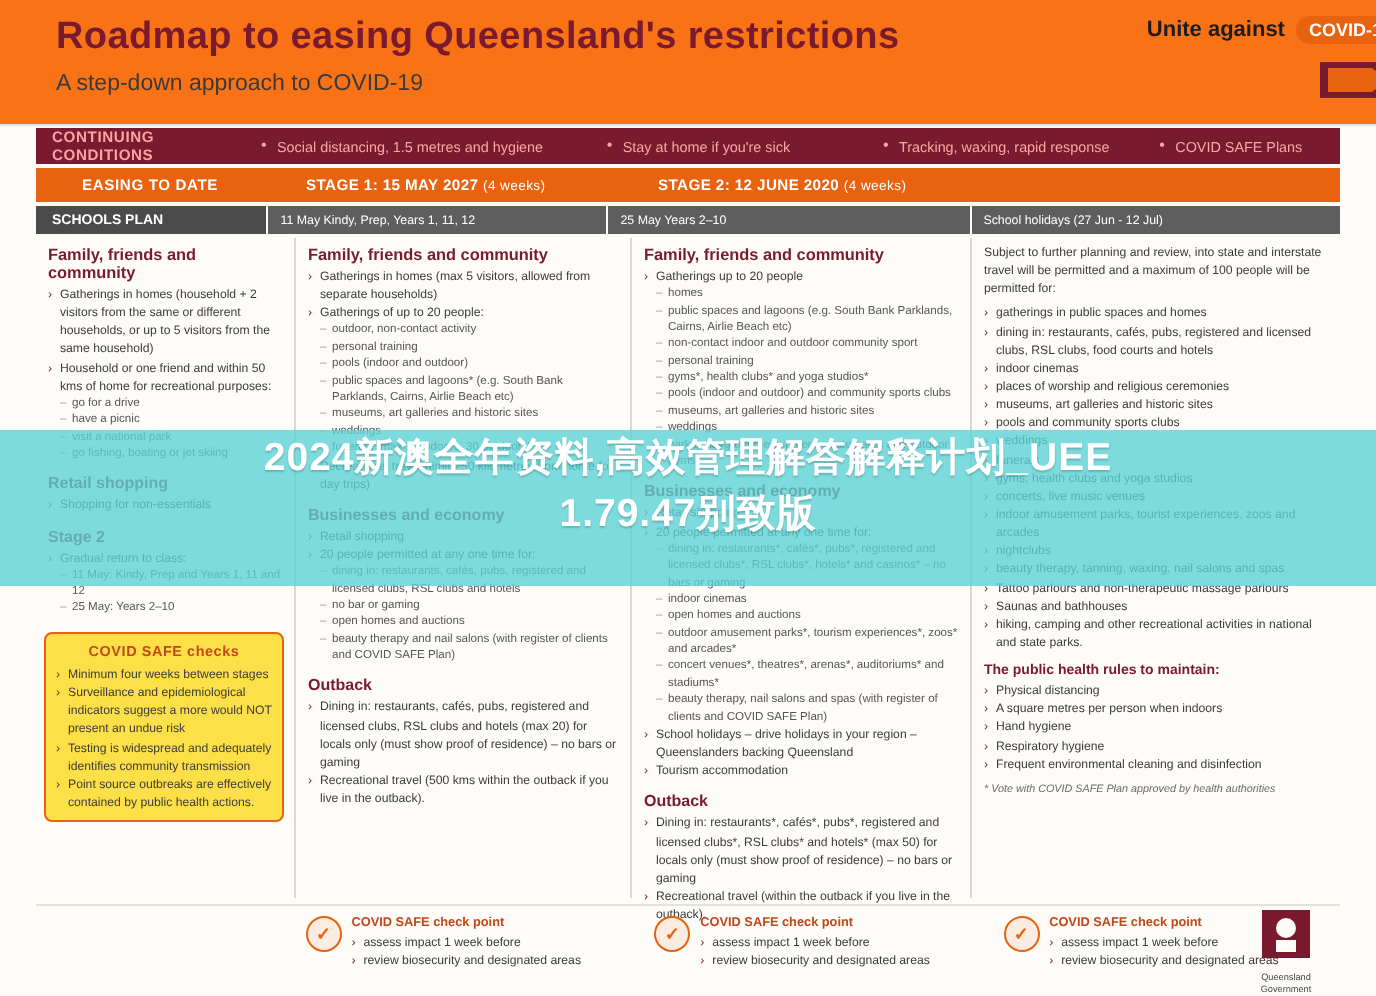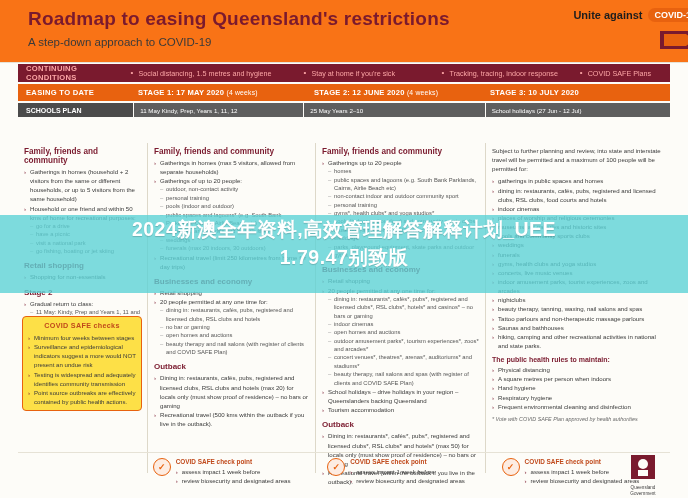--- a/index.html
+++ b/index.html
@@ -21,33 +21,33 @@
   .hdr-flag{position:absolute;right:18px;top:28px;width:42px;height:24px;}
 
   
   .condbar{position:absolute;left:18px;top:64px;width:652px;height:18px;background:#7a1a2e;color:#fca5a5;display:flex;align-items:center;}
   .cond-lbl{font-size:7.6px;font-weight:bold;padding-left:8px;width:112px;letter-spacing:.3px;}
   .cond-item{font-size:7.2px;padding-left:10px;position:relative;white-space:nowrap;}
   .cond-item:before{content:"•";position:absolute;left:2px;top:-1px;font-size:8px;}
 
   
   .easebar{position:absolute;left:18px;top:84px;width:652px;height:17px;background:#e8620f;color:#fff;display:flex;align-items:center;}
-  .ease-lbl{font-size:7.6px;font-weight:bold;width:112px;padding-left:8px;letter-spacing:.3px;}
+  .ease-lbl{font-size:7.6px;font-weight:bold;width:112px;padding-left:23px;letter-spacing:.3px;}
   .ease-stage{font-size:7.6px;font-weight:bold;letter-spacing:.2px;}
   .ease-stage .wk{font-weight:normal;font-size:6.8px;}
   .st1{width:176px;}.st2{width:176px;}.st3{width:180px;}
 
   
   .schoolbar{position:absolute;left:18px;top:103px;width:652px;height:14px;background:#4b4b4b;color:#fff;display:flex;align-items:center;}
   .sch-lbl{font-size:7px;font-weight:bold;width:112px;padding-left:8px;}
   .sch-item{font-size:6.2px;background:#5e5e5e;height:14px;display:flex;align-items:center;padding:0 6px;border-left:1px solid #fdfcf8;}
   .sch1{width:164px;}.sch2{width:176px;}.sch3{width:180px;}
 
   
-  .cols{position:absolute;left:18px;top:119px;width:652px;height:330px;display:flex;margin-top:24px;}
+  .cols{position:absolute;left:18px;top:119px;width:652px;height:330px;display:flex;}
   .col{padding:4px 6px 0 6px;border-right:1px solid #ddd8c9;box-sizing:border-box;}
   .c1{width:130px;}.c2{width:168px;}.c3{width:170px;}.c4{width:184px;border-right:none;}
   .ctitle{font-size:8.2px;font-weight:bold;color:#7a1a2e;margin:0 0 2px 0;}
   .ctitle2{font-size:8px;font-weight:bold;color:#7a1a2e;margin:6px 0 2px 0;}
   ul.lst{margin:0;padding:0;list-style:none;}
   ul.lst li{font-size:6.1px;line-height:1.5;padding-left:6px;position:relative;color:#3a3a3a;}
   ul.lst li:before{content:"›";position:absolute;left:0;top:0;color:#7a1a2e;}
   ul.sub{margin:0 0 0 6px;padding:0;list-style:none;}
   ul.sub li{font-size:5.8px;line-height:1.45;padding-left:6px;position:relative;color:#555;}
   ul.sub li:before{content:"–";position:absolute;left:0;top:0;color:#999;}
@@ -93,37 +93,33 @@
     <svg class="hdr-flag" viewBox="0 0 42 24">
       <path d="M0 3 L30 3 L42 12 L30 21 L0 21 Z" fill="#7a1a2e"></path>
       <path d="M4 6 L26 6 L34 12 L26 18 L4 18 Z" fill="#e8620f"></path>
     </svg>
   </div>
 
   <div class="condbar">
     <div class="cond-lbl">CONTINUING CONDITIONS</div>
     <div class="cond-item" style="width:178px">Social distancing, 1.5 metres and hygiene</div>
     <div class="cond-item" style="width:140px">Stay at home if you're sick</div>
-    <div class="cond-item" style="width:140px">Tracking, tracing, indoor response</div>
+    <div class="cond-item" style="width:140px">Tracking, waxing, rapid response</div>
     <div class="cond-item" style="width:90px">COVID SAFE Plans</div>
   </div>
 
   <div class="easebar">
     <div class="ease-lbl">EASING TO DATE</div>
     <div class="ease-stage st1">
-      <span>STAGE 1: 17 MAY 2020</span>
+      <span>STAGE 1: 15 MAY 2027</span>
       <span class="wk">(4 weeks)</span>
     </div>
     <div class="ease-stage st2">
       <span>STAGE 2: 12 JUNE 2020</span>
       <span class="wk">(4 weeks)</span>
-    </div>
-    <div class="ease-stage st3">
-      <span>STAGE 3: 10 JULY 2020</span>
-      <span class="wk"></span>
     </div>
   </div>
 
   <div class="schoolbar">
     <div class="sch-lbl">SCHOOLS PLAN</div>
     <div class="sch-item sch1">11 May Kindy, Prep, Years 1, 11, 12</div>
     <div class="sch-item sch2">25 May Years 2–10</div>
     <div class="sch-item sch3">School holidays (27 Jun - 12 Jul)</div>
   </div>
 

